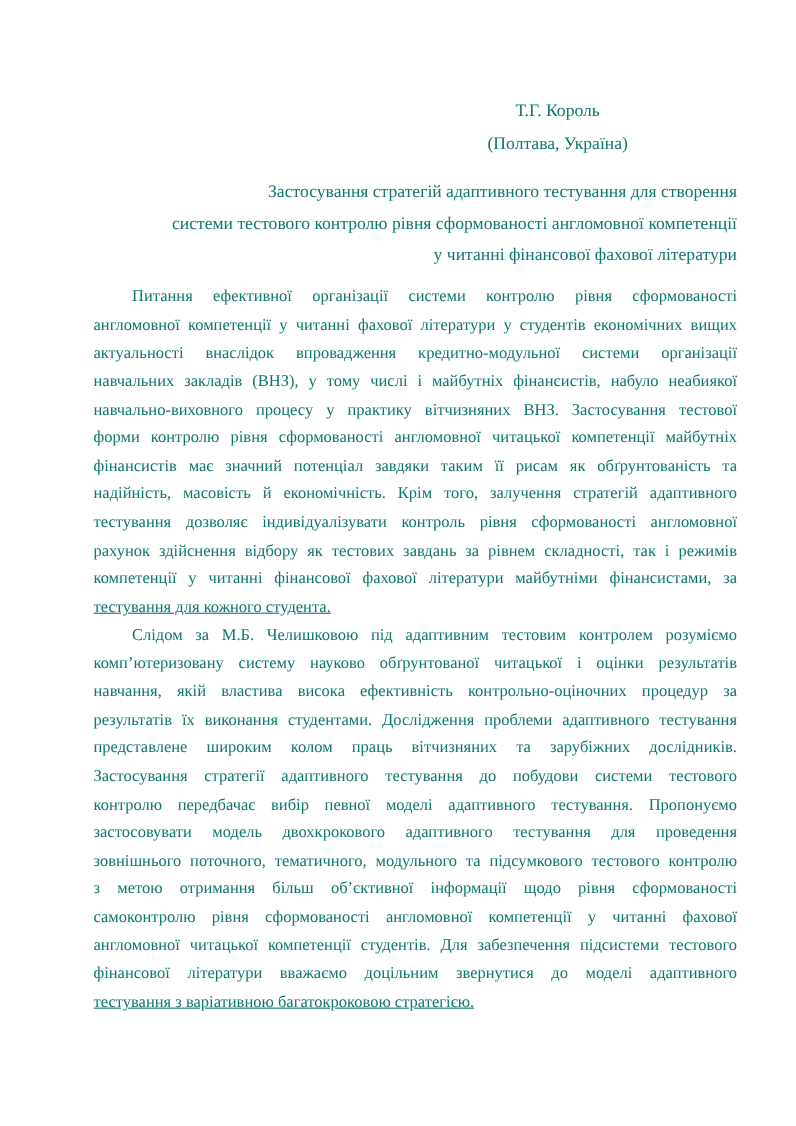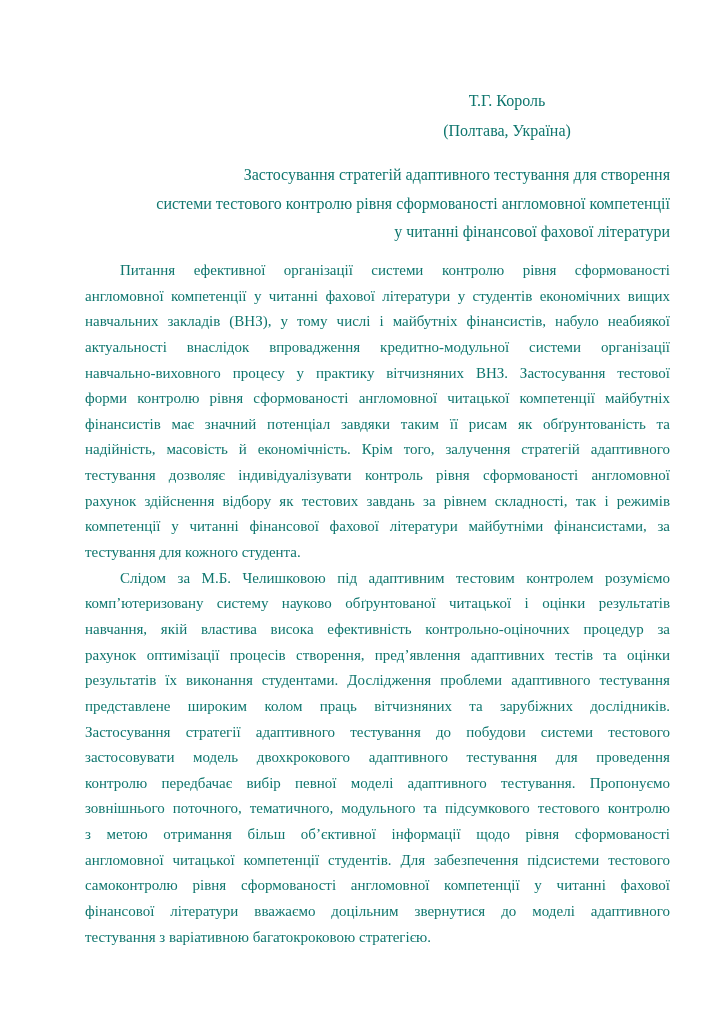--- a/index.html
+++ b/index.html
@@ -48,21 +48,21 @@
     overflow: hidden;
     text-align: justify;
   }
   
   .body-line::after {
     content: "";
     display: inline-block;
     width: 100%;
   }
   .body-line.first-line { text-indent: 35px; }
-  .body-line.last-line { text-align: left; }
+  .body-line.last-line { text-align: left; text-decoration: underline; }
   .body-line.last-line::after { content: none; }
   .title-line { white-space: nowrap; }
 </style>
 </head>
 <body>
 
 <div class="page">
 
   <div class="author-block">
     <div>Т.Г. Король</div>
@@ -72,43 +72,42 @@
   <div class="title-block">
       <div class="title-line first-line">Застосування стратегій адаптивного тестування для створення</div>
       <div class="title-line">системи тестового контролю рівня сформованості англомовної компетенції</div>
       <div class="title-line last-line">у читанні фінансової фахової літератури</div>
     </div>
 
   <div class="body-block">
     <div class="paragraph">
         <div class="body-line first-line">Питання ефективної організації системи контролю рівня сформованості</div>
         <div class="body-line">англомовної компетенції у читанні фахової літератури у студентів економічних вищих</div>
+        <div class="body-line">актуальності внаслідок впровадження кредитно-модульної системи організації</div>
         <div class="body-line">навчальних закладів (ВНЗ), у тому числі і майбутніх фінансистів, набуло неабиякої</div>
-        <div class="body-line">актуальності внаслідок впровадження кредитно-модульної системи організації</div>
         <div class="body-line">навчально-виховного процесу у практику вітчизняних ВНЗ. Застосування тестової</div>
         <div class="body-line">форми контролю рівня сформованості англомовної читацької компетенції майбутніх</div>
         <div class="body-line">фінансистів має значний потенціал завдяки таким її рисам як обґрунтованість та</div>
         <div class="body-line">надійність, масовість й економічність. Крім того, залучення стратегій адаптивного</div>
         <div class="body-line">тестування дозволяє індивідуалізувати контроль рівня сформованості англомовної</div>
         <div class="body-line">рахунок здійснення відбору як тестових завдань за рівнем складності, так і режимів</div>
         <div class="body-line">компетенції у читанні фінансової фахової літератури майбутніми фінансистами, за</div>
         <div class="body-line last-line">тестування для кожного студента.</div>
       </div>
     <div class="paragraph">
         <div class="body-line first-line">Слідом за М.Б. Челишковою під адаптивним тестовим контролем розуміємо</div>
         <div class="body-line">комп’ютеризовану систему науково обґрунтованої читацької і оцінки результатів</div>
         <div class="body-line">навчання, якій властива висока ефективність контрольно-оціночних процедур за</div>
-        <div class="body-line">рахунок оптимізації процесів створення, пред’явлення адаптивних тестів та оцінки</div>
         <div class="body-line">результатів їх виконання студентами. Дослідження проблеми адаптивного тестування</div>
         <div class="body-line">представлене широким колом праць вітчизняних та зарубіжних дослідників.</div>
         <div class="body-line">Застосування стратегії адаптивного тестування до побудови системи тестового</div>
+        <div class="body-line">контролю передбачає вибір певної моделі адаптивного тестування. Пропонуємо</div>
         <div class="body-line">застосовувати модель двохкрокового адаптивного тестування для проведення</div>
-        <div class="body-line">контролю передбачає вибір певної моделі адаптивного тестування. Пропонуємо</div>
         <div class="body-line">зовнішнього поточного, тематичного, модульного та підсумкового тестового контролю</div>
         <div class="body-line">з метою отримання більш об’єктивної інформації щодо рівня сформованості</div>
+        <div class="body-line">самоконтролю рівня сформованості англомовної компетенції у читанні фахової</div>
         <div class="body-line">англомовної читацької компетенції студентів. Для забезпечення підсистеми тестового</div>
-        <div class="body-line">самоконтролю рівня сформованості англомовної компетенції у читанні фахової</div>
         <div class="body-line">фінансової літератури вважаємо доцільним звернутися до моделі адаптивного</div>
         <div class="body-line last-line">тестування з варіативною багатокроковою стратегією.</div>
       </div>
   </div>
 
 </div>
 
 </body></html>

